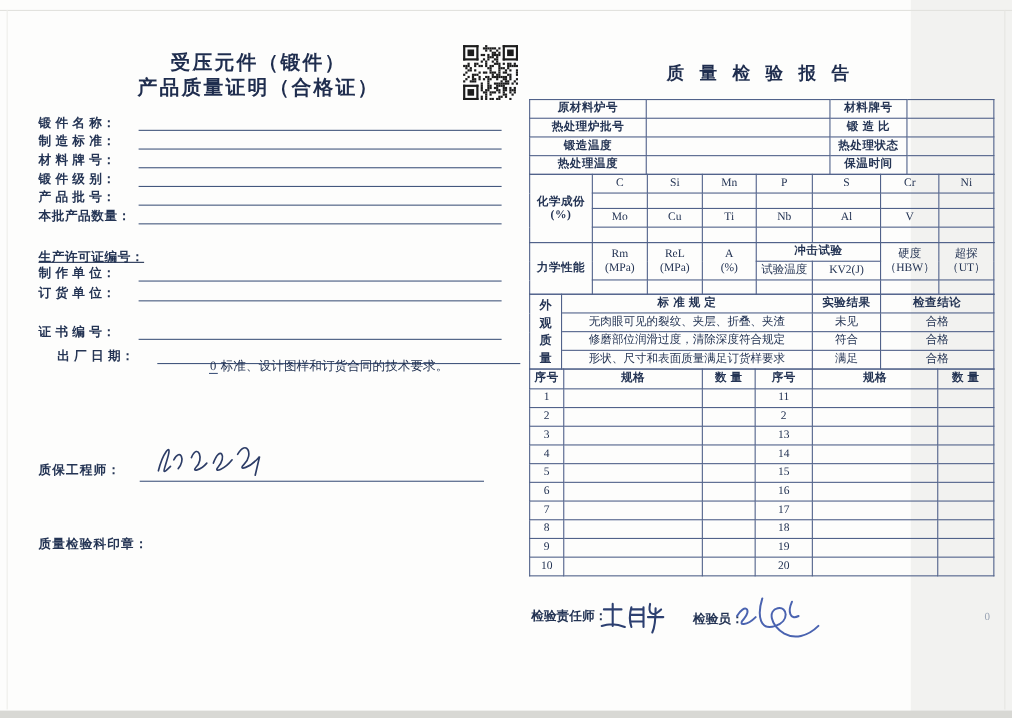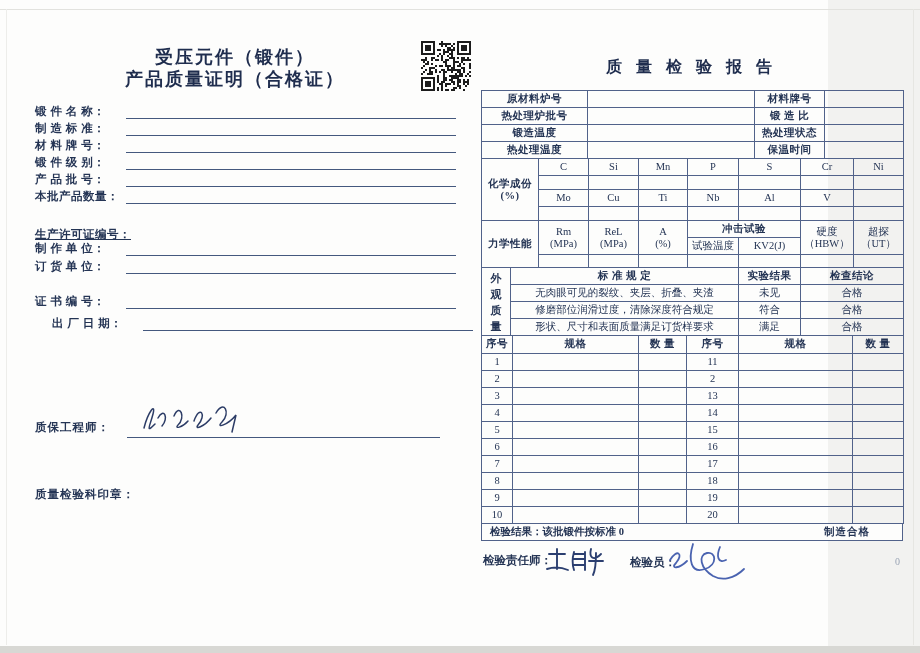--- a/index.html
+++ b/index.html
@@ -343,20 +343,21 @@
         <span style="position: absolute; left: 130px; top: 1px; font-size: 11px;"></span>
       </div>
       <div class="field-row abs" style="left: 0px; top: 52.5px; width: 460px; height: 17px;">
         <span class="field-label" style="top: 0px;">证 书 编 号：</span>
         <span class="field-line" style="top: 14px;"></span>
         <span style="position: absolute; left: 130px; top: 1px; font-size: 11px;"></span>
       </div>
     </div>
 
   <div class="abs statement">
+    <div class="line2"><span class="ustd">0</span> <span>标准、设计图样和订货合同的技术要求。</span></div>
   </div>
 
   <div class="abs sign-label" style="left:35px;top:420px;">质保工程师：</div>
   <svg class="abs sig" style="left:136px;top:394px;" width="110" height="46" viewBox="0 0 110 46" xmlns="http://www.w3.org/2000/svg">
     <g fill="none" stroke="#2c3c66" stroke-width="1.5" stroke-linecap="round">
       <path d="M8,34 C12,18 20,8 17,20 C14,32 9,40 19,30 M22,24 C28,13 33,24 26,32"></path>
       <path d="M38,22 C44,8 50,24 42,31 C38,35 46,34 52,27"></path>
       <path d="M58,27 C64,10 71,21 62,31 C58,36 68,33 75,24"></path>
       <path d="M80,19 C88,5 95,19 86,28 C79,35 92,31 100,21 L96,38"></path>
     </g>
@@ -642,24 +643,20 @@
             <td>10</td>
             <td></td>
             <td></td>
             <td>20</td>
             <td></td>
             <td></td>
           </tr>
         </tbody>
     </table>
 
-    <div class="result-row">
-      <span class="res-label">检验结果：该批锻件按标准 0</span>
-      <span class="res-right">制造合格</span>
-    </div>
   </div>
 
   <div class="abs footer-label" style="left:483px;top:553px;">检验责任师：</div>
   <svg class="abs sig" style="left:546px;top:545px;" width="58" height="36" viewBox="0 0 58 36" xmlns="http://www.w3.org/2000/svg">
     <g fill="none" stroke="#2c3f70" stroke-width="1.9" stroke-linecap="round">
       <path d="M3,9 H19 M11,4 V24 M1,24 C7,22 15,22 22,25"></path>
       <path d="M28,7 C26,14 26,19 28,25 M28,9 H39 M39,7 V25 M28,14 H39 M28,20 H39"></path>
       <path d="M45,4 C43,12 47,17 55,9 M43,16 H57 M50,8 C50,16 50,24 47,30"></path>
     </g>
   </svg>

